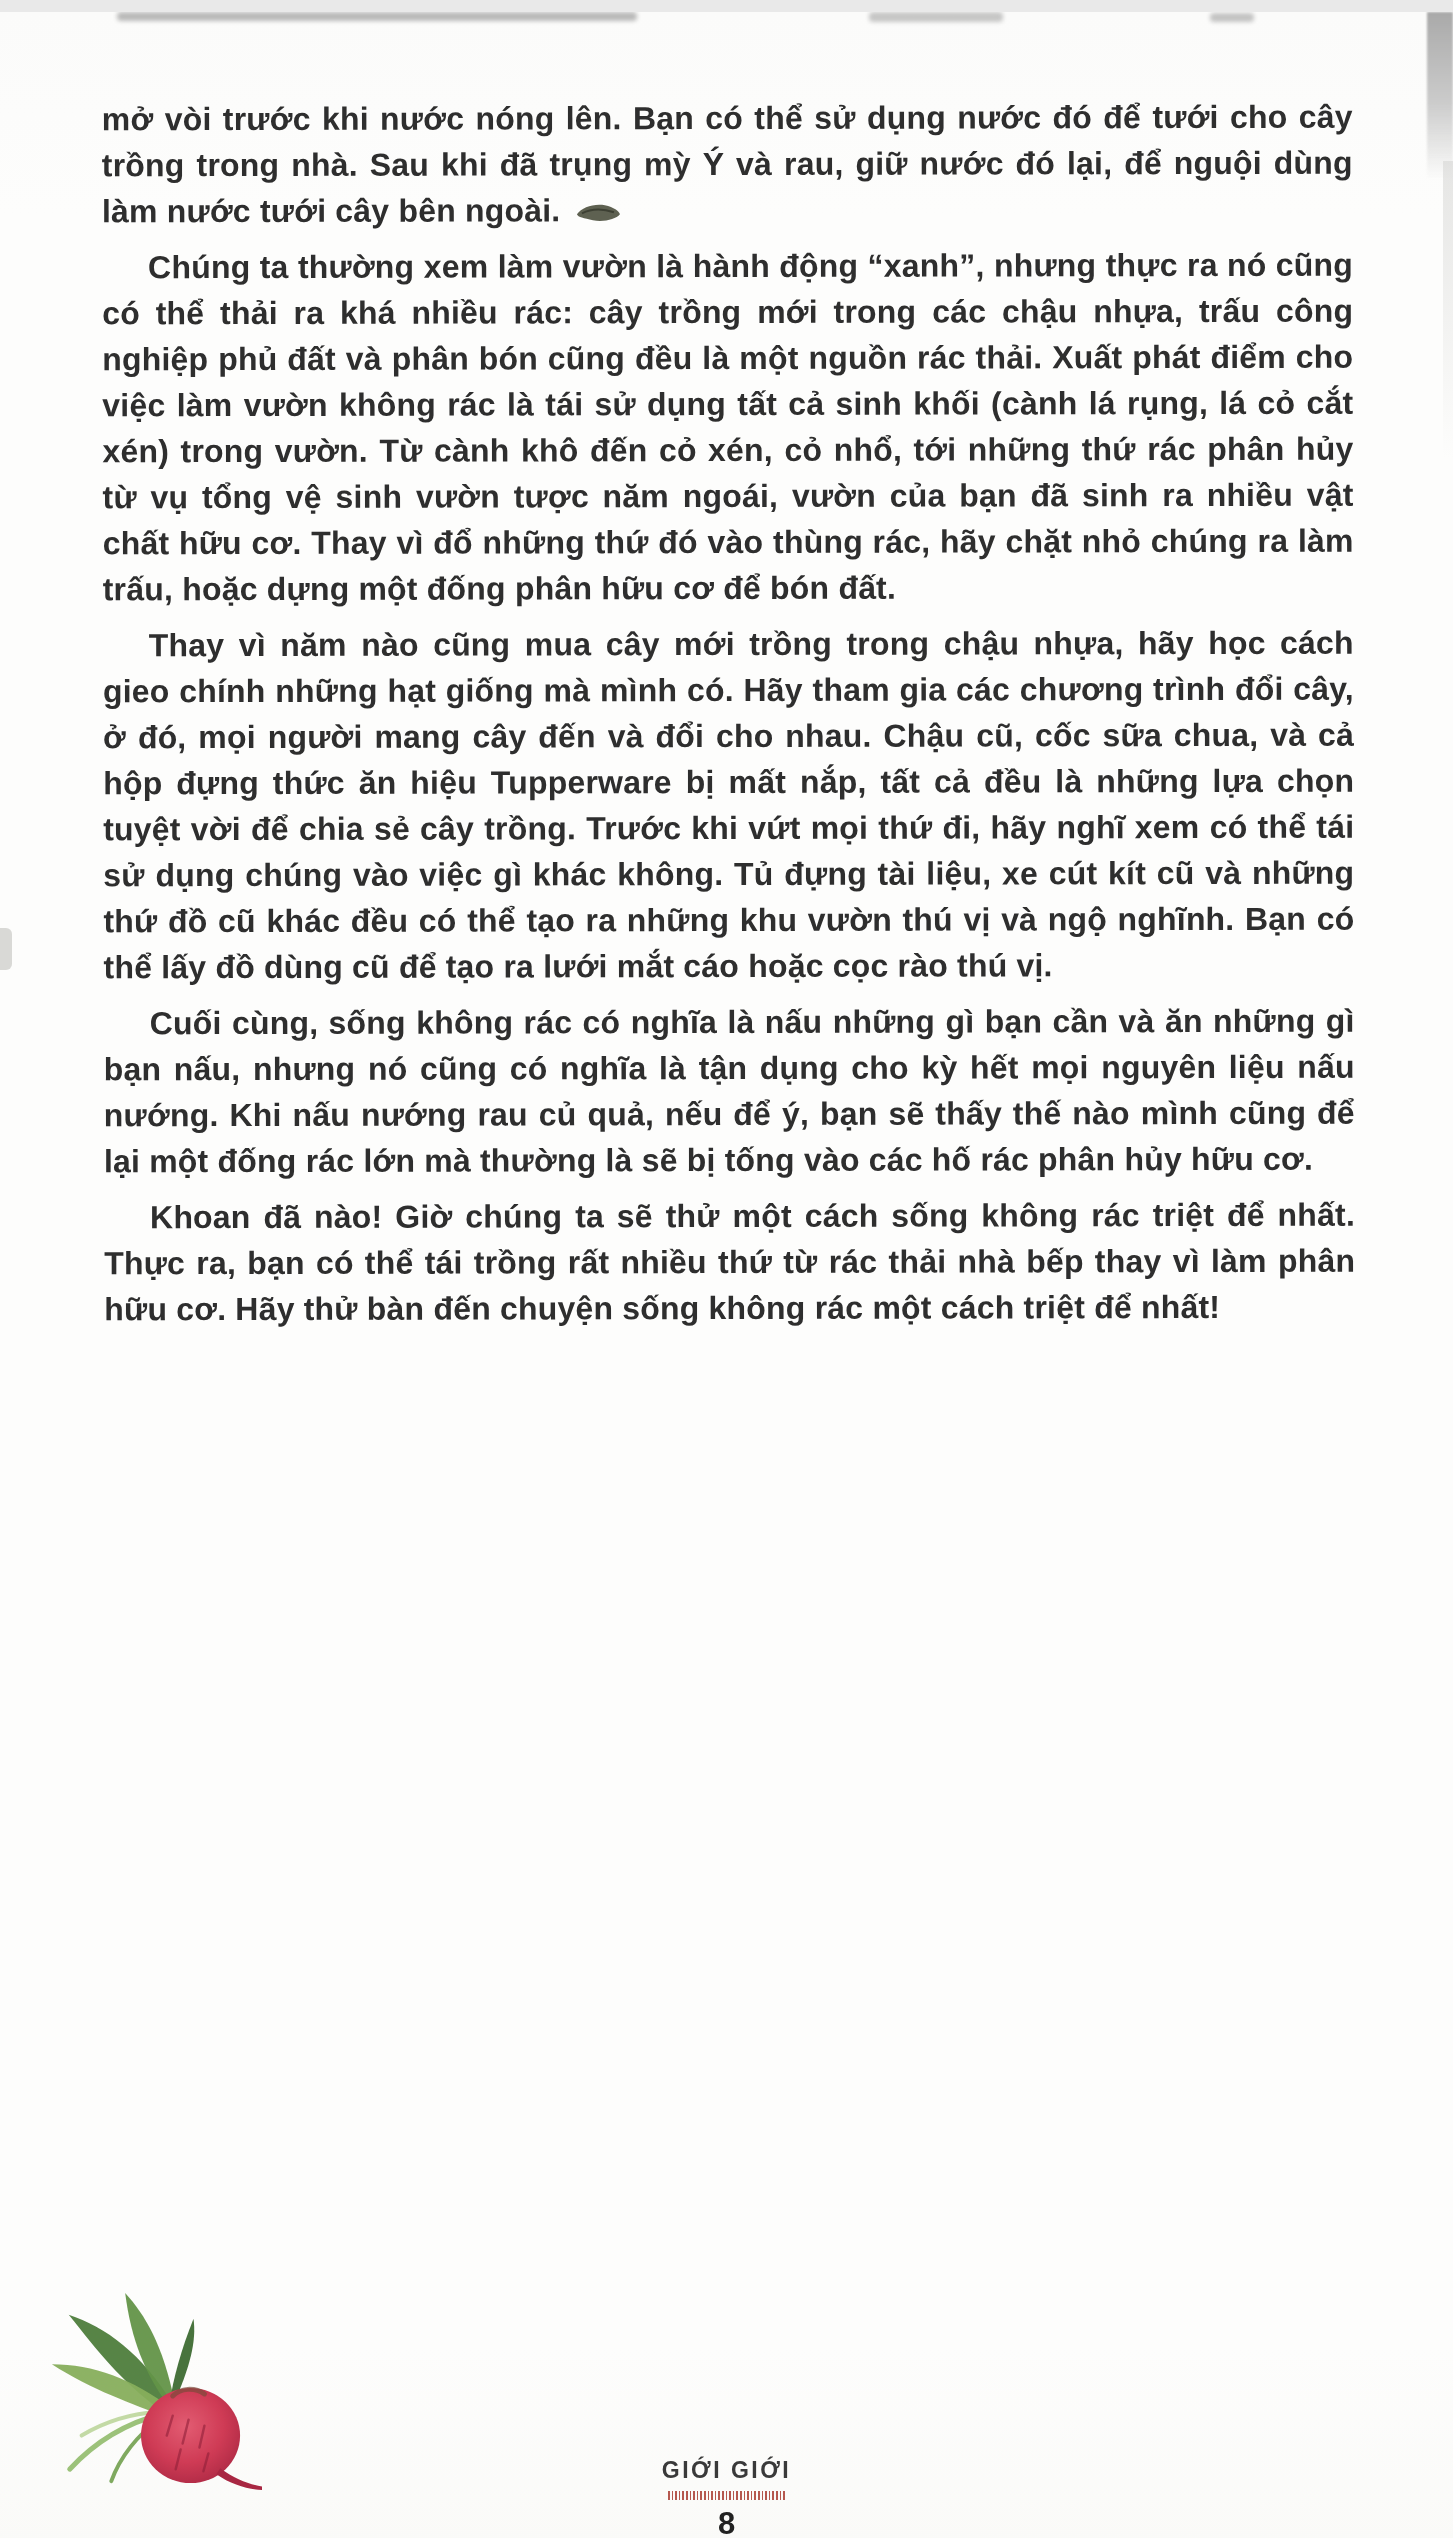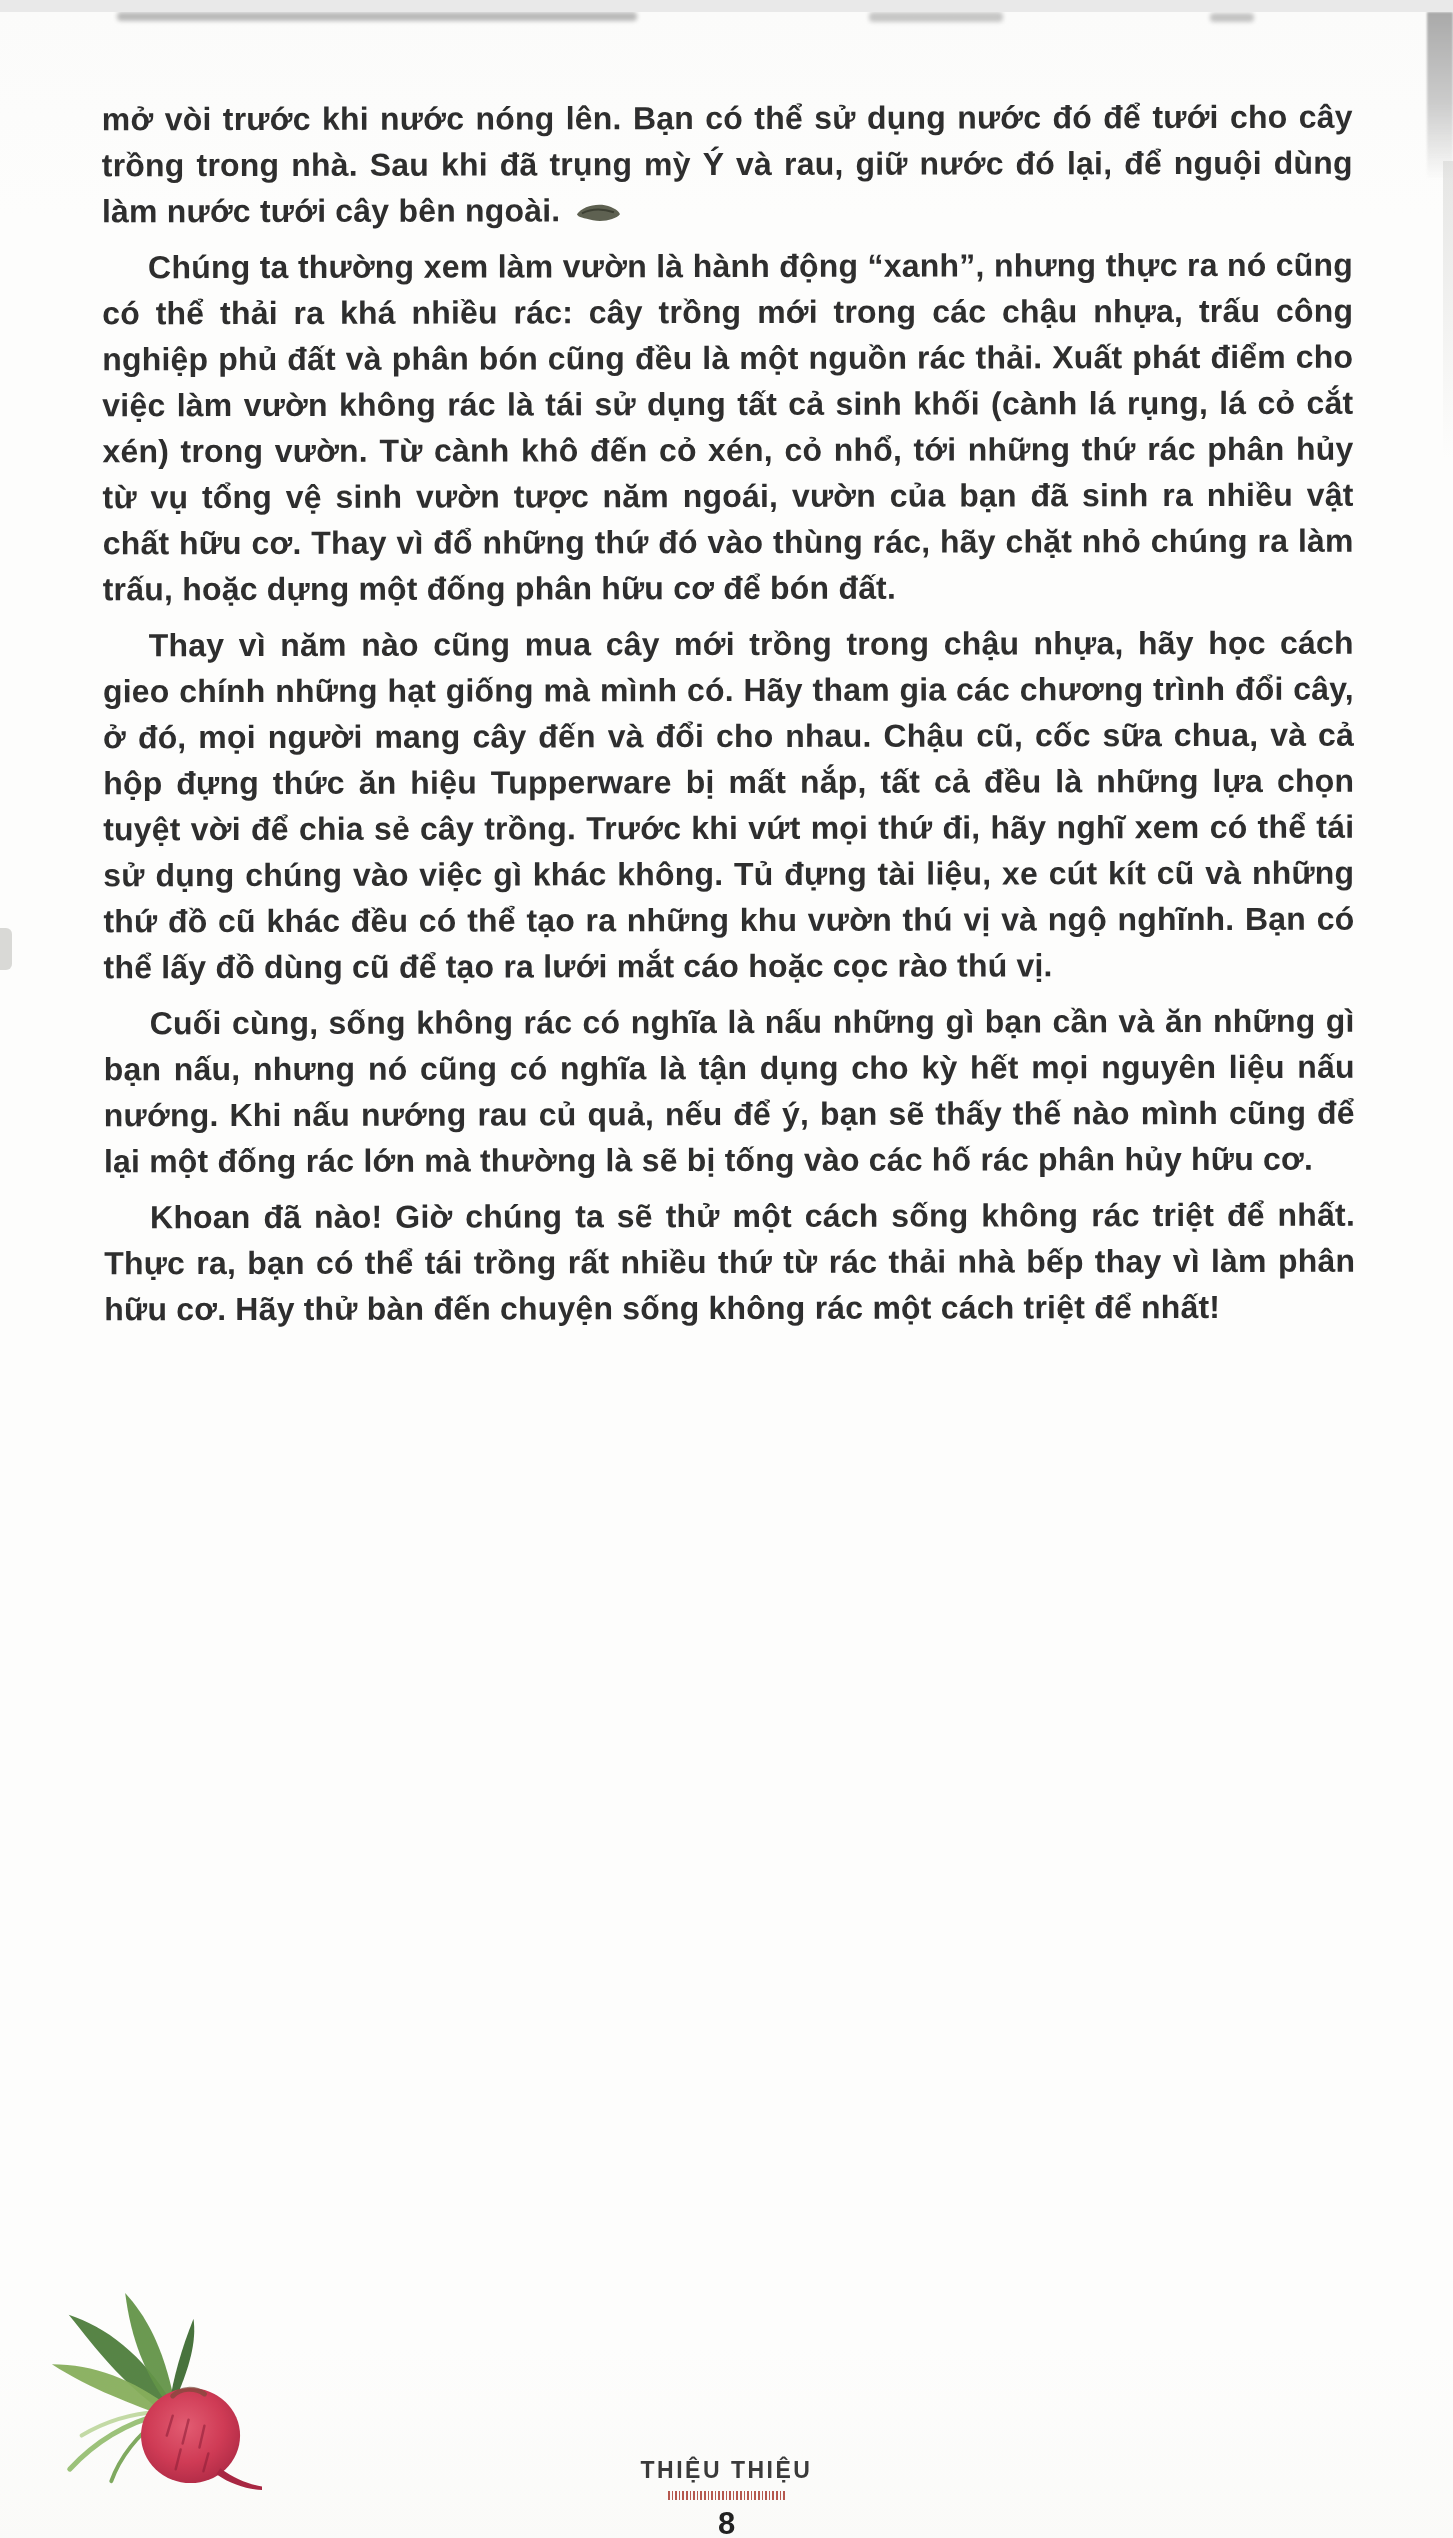--- a/index.html
+++ b/index.html
@@ -129,19 +129,19 @@
       <path d="M136 128 C 104 130, 78 140, 58 152" stroke="#b4d190" stroke-width="4" fill="none" stroke-linecap="round" opacity="0.8"></path>
 
       <ellipse cx="168" cy="152" rx="50" ry="48" fill="url(#rootGrad)"></ellipse>
       <path d="M198 185 C 214 197, 230 202, 243 204 L 243 207 C 228 207, 210 202, 194 191 Z" fill="#a82742"></path>
       <path d="M150 132 L 144 152 M166 136 L 160 160 M182 142 L 177 164 M158 166 L 153 186 M186 170 L 181 188" stroke="#8f2038" stroke-width="2.5" fill="none" opacity="0.6" stroke-linecap="round"></path>
       <path d="M150 112 C 158 104, 172 103, 182 110" stroke="#7c4a3a" stroke-width="5" fill="none" stroke-linecap="round" opacity="0.7"></path>
     </svg>
   </div>
 
   <footer class="footer">
-    <div class="section-label">THIỆU THIỆU</div>
+    <div class="section-label">GIỚI GIỚI</div>
     <div class="footer-rule"></div>
     <div class="page-number">8</div>
   </footer>
 
 </div>
 
 
 </body></html>

